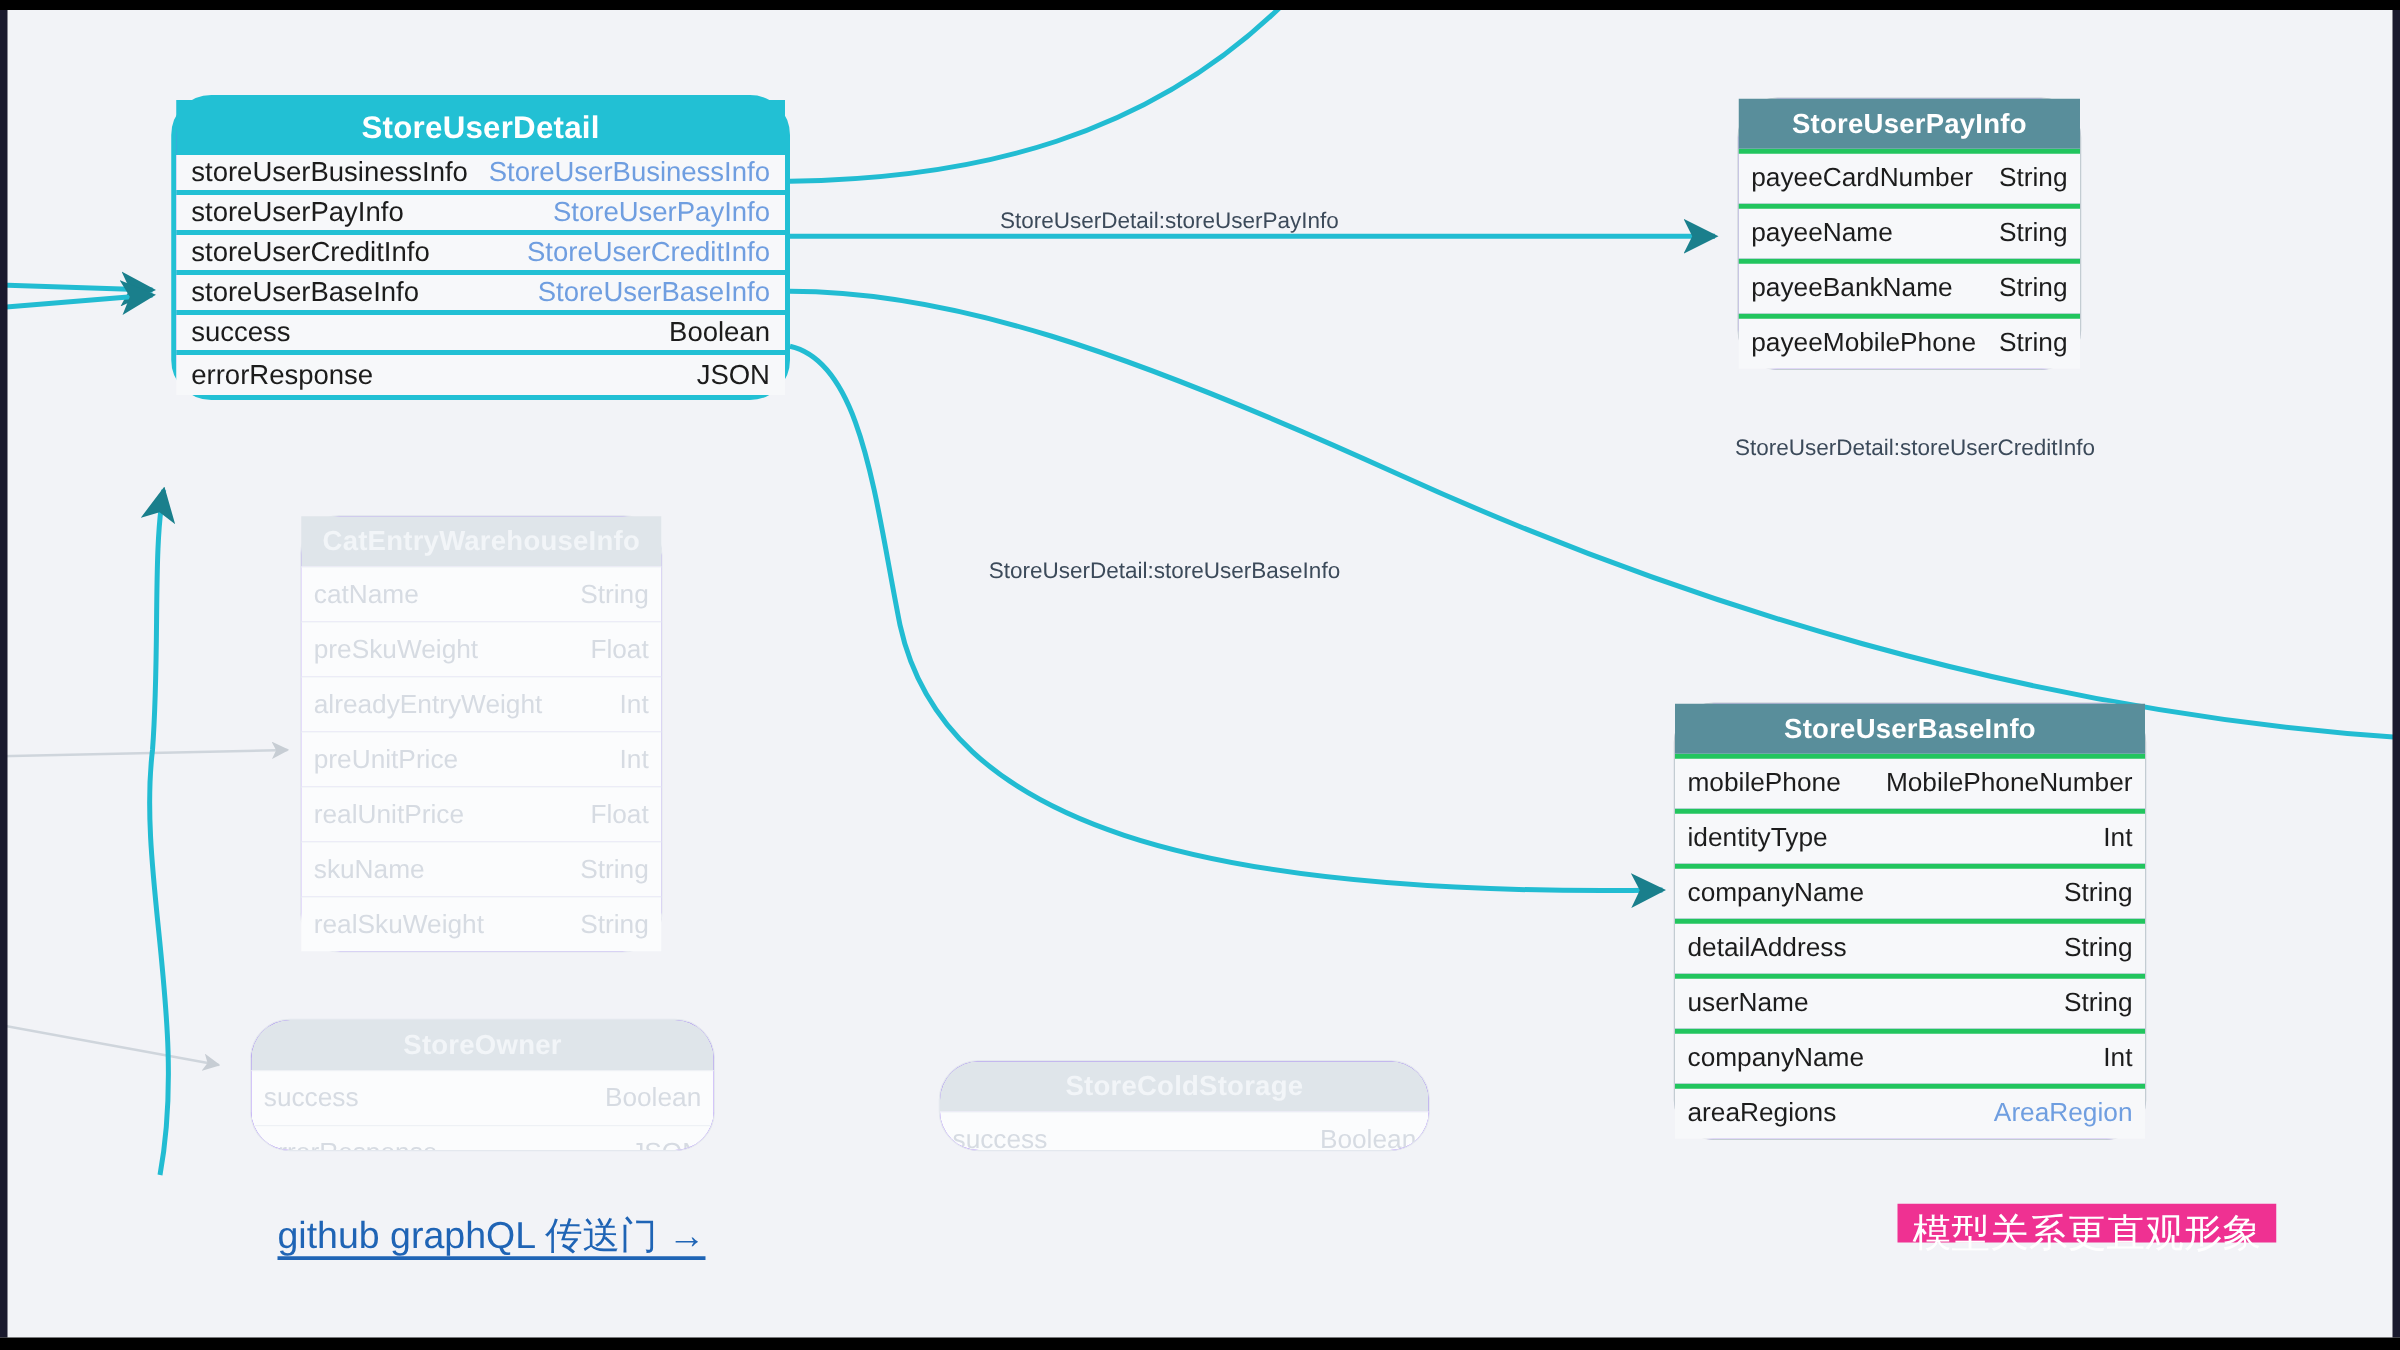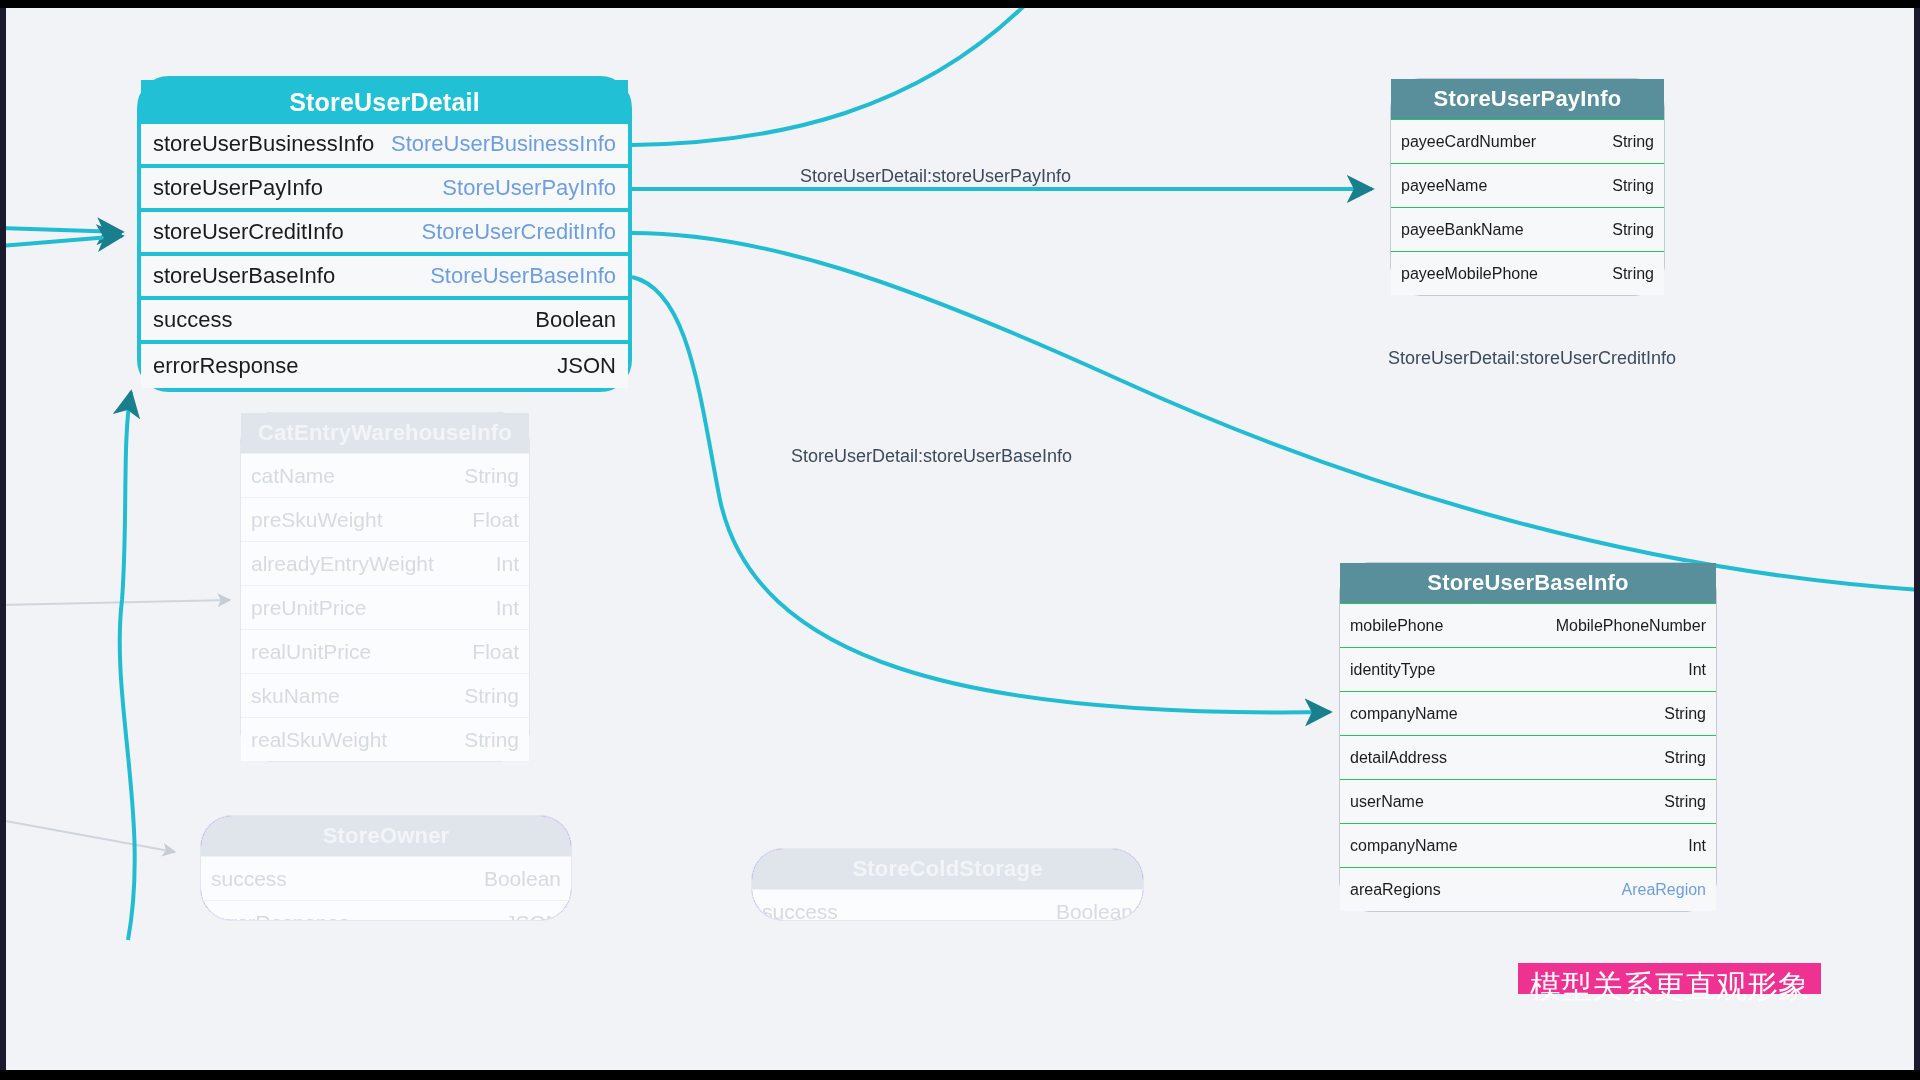--- a/index.html
+++ b/index.html
@@ -78,42 +78,42 @@
   .entity.cyan {
     border: 4px solid #22c0d4;
   }
   .entity.cyan .ent-title {
     background: #22c0d4;
     font-size: 25px;
     line-height: 44px;
     height: 44px;
   }
   .entity.cyan .row {
-    height: 44px;
+    height: 32px;
     font-size: 22px;
     padding: 0 12px;
     border-bottom: 4px solid #22c0d4;
   }
   .entity.cyan .row:last-child { border-bottom: none; }
 
   
   .entity.teal {
     border: 1px solid #c3ccd2;
   }
   .entity.teal .ent-title {
     background: #598e9b;
     font-size: 22px;
     line-height: 40px;
     height: 40px;
   }
   .entity.teal .row {
     height: 44px;
-    font-size: 16px;
+    font-size: 21px;
     padding: 0 10px;
-    border-top: 1px solid #22c55e;
+    border-top: 4px solid #22c55e;
   }
 
   
   .entity.ghost {
     border: 1px solid #e4e8ee;
     opacity: 1;
   }
   .entity.ghost .ent-title {
     background: #dfe5ea;
     color: #f2f5f8;
@@ -332,20 +332,21 @@
       <span class="typ">Boolean</span>
     </div>
   </div>
 
   <div class="edge-label" style="left:800px; top:166px;">StoreUserDetail:storeUserPayInfo</div>
 
   <div class="edge-label" style="left:1368px; top:348px;margin-left:20px;">StoreUserDetail:storeUserCreditInfo</div>
 
   <div class="edge-label" style="left:791px; top:446px;">StoreUserDetail:storeUserBaseInfo</div>
 
+  <a class="gh-link" style="left:222px; top:968px;">github graphQL 传送门 →</a>
 
   <div class="pink-badge" style="left:1518px; top:963px;">模型关系更直观形象</div>
 
   <div class="letterbox lb-top"></div>
   <div class="letterbox lb-bottom"></div>
   <div class="edge-strip edge-left"></div>
   <div class="edge-strip edge-right"></div>
 </div>
 
 </body></html>

